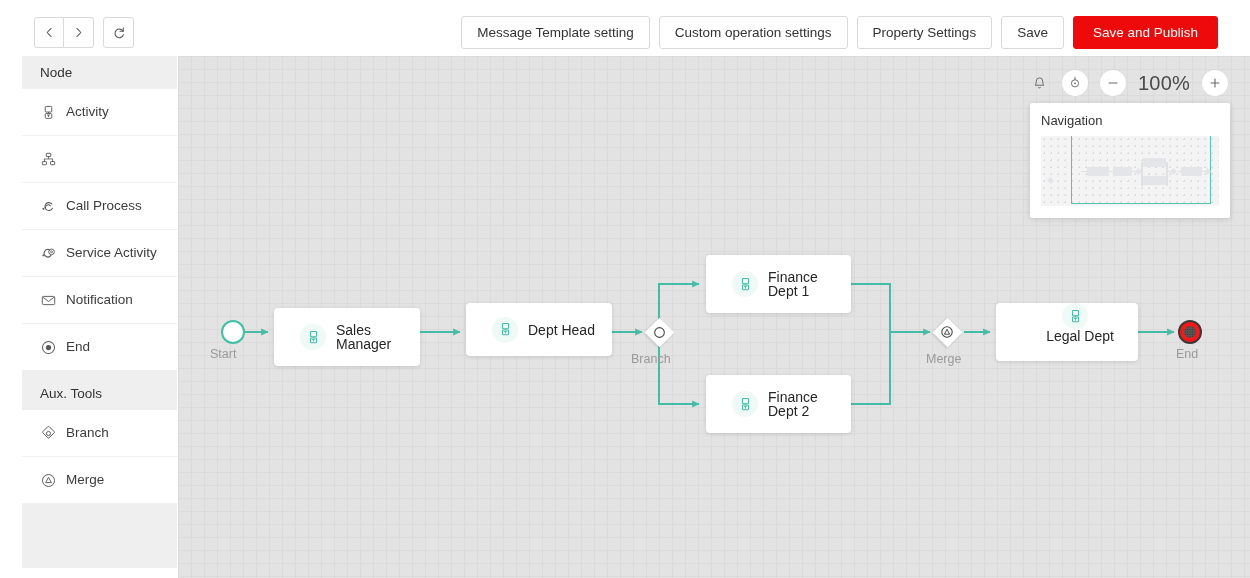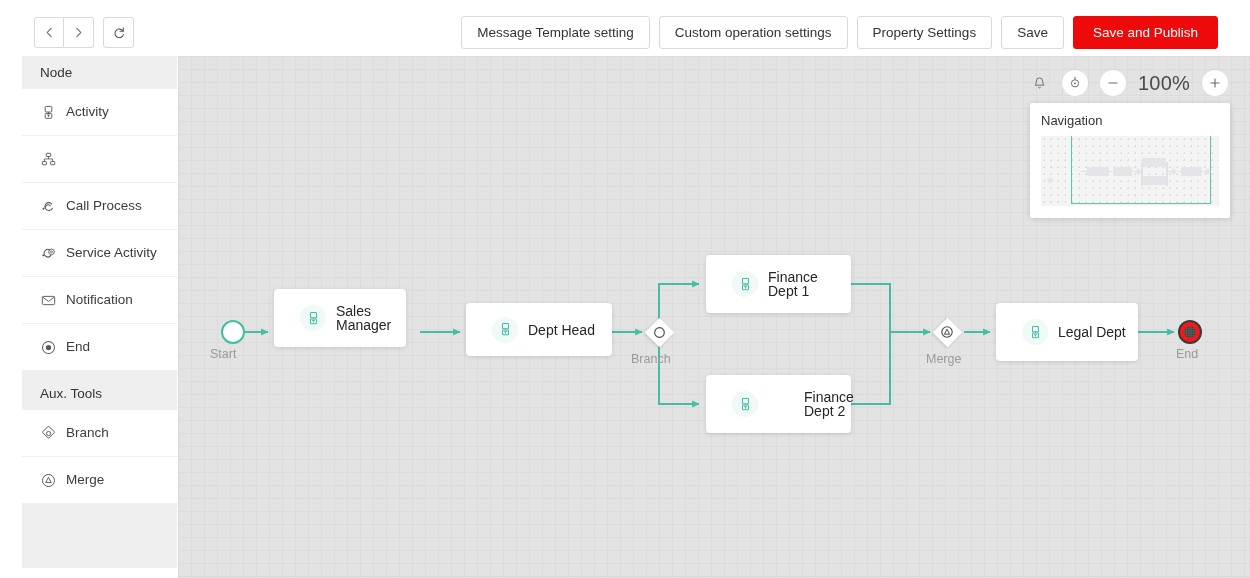--- a/index.html
+++ b/index.html
@@ -461,21 +461,21 @@
     <path d="M786,276 L812,276" stroke="#45bda6" stroke-width="2" fill="none" marker-end="url(#ah)"></path>
 
     <path d="M960,276 L996,276" stroke="#45bda6" stroke-width="2" fill="none" marker-end="url(#ah)"></path>
   </svg>
 
   <div class="terminal" style="left:43px; top:264px;">
     <div class="start-circle"></div>
   </div>
   <div class="term-label" style="left:32px; top:291px;">Start</div>
 
-  <div class="node-box" style="left:96px; top:233px; width:132px; height:58px;">
+  <div class="node-box" style="left:96px; top:252px; width:146px; height:58px;">
     <span class="node-ico">
       <svg width="15" height="15" viewBox="0 0 16 16" fill="none" stroke="#45bda6">
         <rect x="4.8" y="1.6" width="6.4" height="5.6" rx="0.8" stroke-width="1.1"></rect>
         <path d="M8 7.2v1.2" stroke-width="1.1"></path>
         <rect x="4.8" y="8.6" width="6.4" height="5" rx="0.8" stroke-width="1.1"></rect>
         <path d="M6.5 10.2h3M8 10.2v2.2" stroke-width="1"></path>
       </svg>
     </span>
     <span class="node-text">Sales Manager</span>
   </div>
@@ -507,21 +507,21 @@
       <svg width="15" height="15" viewBox="0 0 16 16" fill="none" stroke="#45bda6">
         <rect x="4.8" y="1.6" width="6.4" height="5.6" rx="0.8" stroke-width="1.1"></rect>
         <path d="M8 7.2v1.2" stroke-width="1.1"></path>
         <rect x="4.8" y="8.6" width="6.4" height="5" rx="0.8" stroke-width="1.1"></rect>
         <path d="M6.5 10.2h3M8 10.2v2.2" stroke-width="1"></path>
       </svg>
     </span>
     <span class="node-text">Finance Dept 1</span>
   </div>
 
-  <div class="node-box" style="left:528px; top:319px; width:145px; height:58px;gap:36px;">
+  <div class="node-box" style="left:528px; top:319px; width:145px; height:58px;">
     <span class="node-ico">
       <svg width="15" height="15" viewBox="0 0 16 16" fill="none" stroke="#45bda6">
         <rect x="4.8" y="1.6" width="6.4" height="5.6" rx="0.8" stroke-width="1.1"></rect>
         <path d="M8 7.2v1.2" stroke-width="1.1"></path>
         <rect x="4.8" y="8.6" width="6.4" height="5" rx="0.8" stroke-width="1.1"></rect>
         <path d="M6.5 10.2h3M8 10.2v2.2" stroke-width="1"></path>
       </svg>
     </span>
     <span class="node-text">Finance Dept 2</span>
   </div>
@@ -530,21 +530,21 @@
     <div class="gw-diamond"></div>
     <div class="gw-glyph">
       <svg width="14" height="14" viewBox="0 0 14 14" fill="none">
         <circle cx="7" cy="7" r="5.2" stroke="#4a4a4a" stroke-width="1.1"></circle>
         <path d="M7 4.2l2.6 5H4.4l2.6-5z" stroke="#4a4a4a" stroke-width="1" fill="none" stroke-linejoin="round"></path>
       </svg>
     </div>
   </div>
   <div class="term-label" style="left:748px; top:296px;">Merge</div>
 
-  <div class="node-box" style="left:818px; top:247px; width:142px; height:58px;">
+  <div class="node-box" style="left:818px; top:247px; width:142px; height:58px;flex-direction:column;">
     <span class="node-ico">
       <svg width="15" height="15" viewBox="0 0 16 16" fill="none" stroke="#45bda6">
         <rect x="4.8" y="1.6" width="6.4" height="5.6" rx="0.8" stroke-width="1.1"></rect>
         <path d="M8 7.2v1.2" stroke-width="1.1"></path>
         <rect x="4.8" y="8.6" width="6.4" height="5" rx="0.8" stroke-width="1.1"></rect>
         <path d="M6.5 10.2h3M8 10.2v2.2" stroke-width="1"></path>
       </svg>
     </span>
     <span class="node-text">Legal Dept</span>
   </div>

